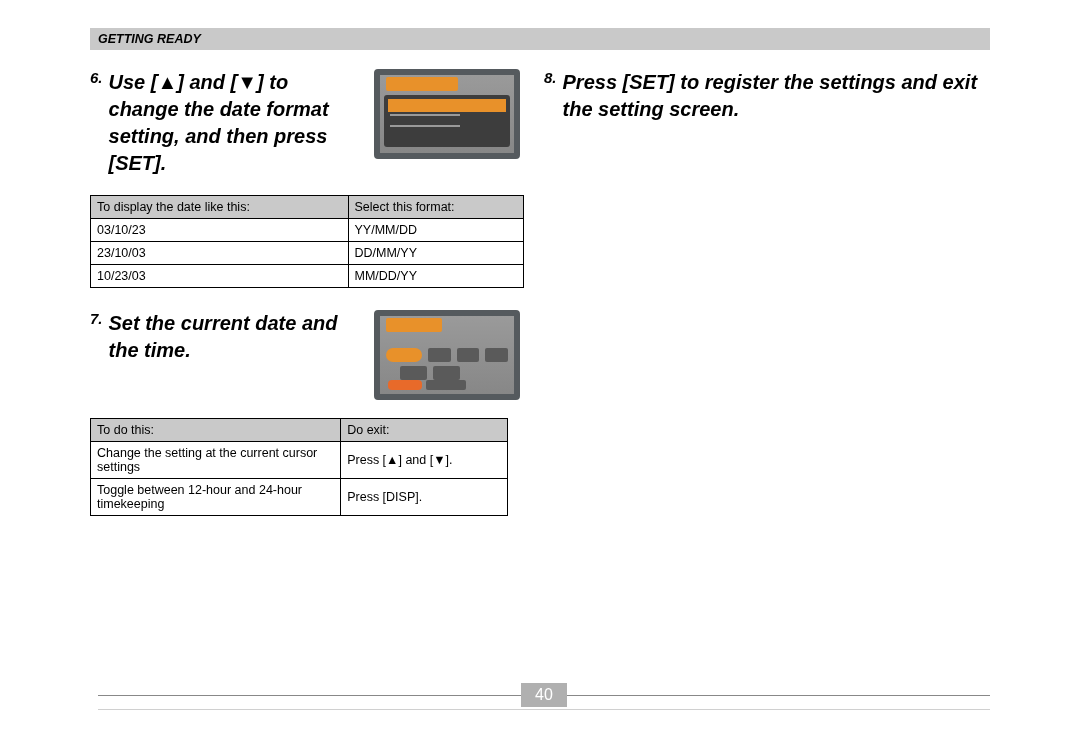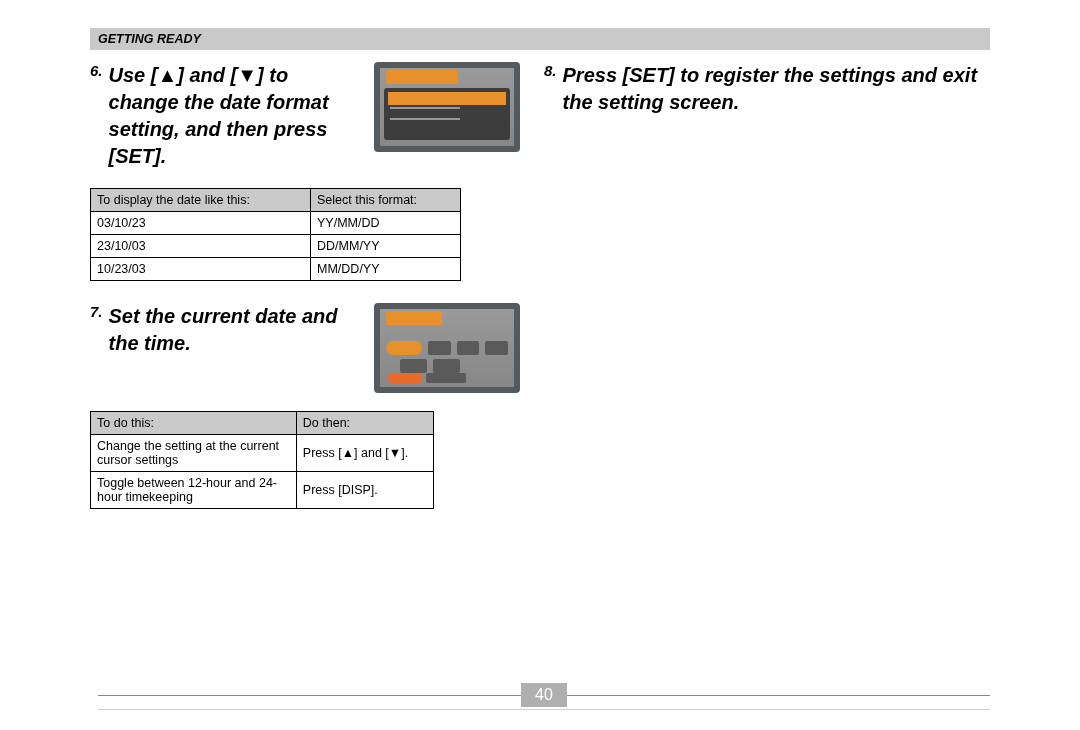--- a/index.html
+++ b/index.html
@@ -17,21 +17,21 @@
       padding: 28px 90px 0px 90px;
     }
 
     .header-bar {
       background: #c9c9c9;
       padding: 4px 8px;
       font-weight: bold;
       font-style: italic;
       font-size: 12.5px;
       color: #000;
-      margin-bottom: 12px;
+      margin-bottom: 19px;
     }
 
     .columns {
       display: flex;
       gap: 24px;
     }
 
     .col-left {
       flex: 1;
       max-width: 430px;
@@ -137,26 +137,26 @@
     .screen-thumb.adj .foot-a { position:absolute; bottom:4px; left:8px; width:34px; height:10px; background:#e86a2a; border-radius:4px;}
     .screen-thumb.adj .foot-b { position:absolute; bottom:4px; left:46px; width:40px; height:10px; background:#5a5a5a; border-radius:2px;}
 
     .example-line {
       font-size: 13.5px;
       margin: 6px 0 6px 0;
     }
 
     table.data-table {
       border-collapse: collapse;
-      width: 371px;
+      width: 434px;
       font-size: 12.5px;
       margin-bottom: 22px;
     }
 
-    table.data-table.wide { width: 344px; }
+    table.data-table.wide { width: 418px; }
 
     table.data-table th, table.data-table td {
       border: 1px solid #000;
       padding: 4px 6px;
       text-align: left;
       vertical-align: middle;
     }
 
     table.data-table th {
       background: #c9c9c9;
@@ -256,21 +256,21 @@
             </div>
           <div class="foot-a"></div>
             <div class="foot-b"></div>
         </div>
       </div>
 
       <table class="data-table wide">
         <tbody>
             <tr>
           <th style="width:60%">To do this:</th>
-          <th>Do then:</th>
+          <th>Do exit:</th>
         </tr>
         <tr>
           <td>Change the setting at the current cursor settings</td>
           <td>
             <span>Press [</span><span class="tri">▲</span><span>] and [</span><span class="tri">▼</span><span>].</span>
           </td>
         </tr>
         <tr>
           <td>Toggle between 12-hour and 24-hour timekeeping</td>
           <td>Press [DISP].</td>

